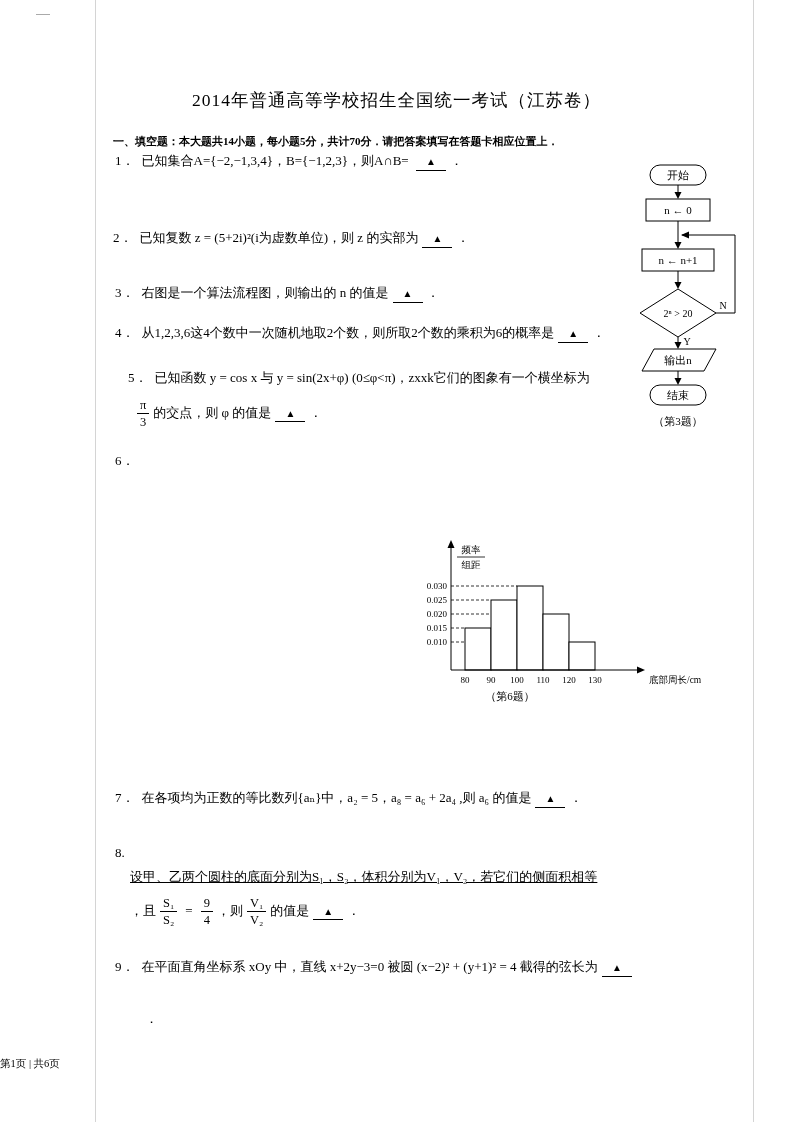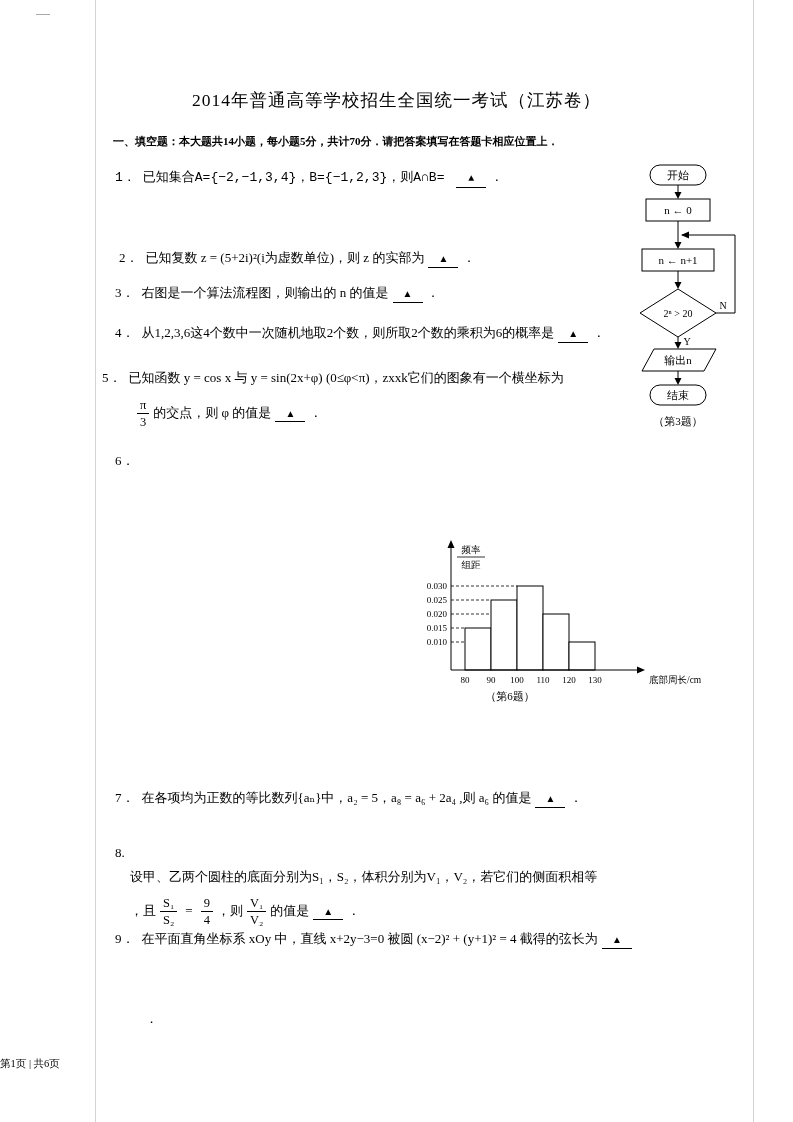--- a/index.html
+++ b/index.html
@@ -57,37 +57,37 @@
 <body>
 
 <div class="sheet">
   <div class="margin-line left"></div>
   <div class="margin-line right"></div>
   <div class="corner-mark"></div>
 
   <h1 class="title">2014年普通高等学校招生全国统一考试（江苏卷）</h1>
   <div class="section-header">一、填空题：本大题共14小题，每小题5分，共计70分．请把答案填写在答题卡相应位置上．</div>
 
-  <div class="q" style="top:167px; left:115px;font-family:Liberation Mono, monospace;">
+  <div class="q" style="top:150px; left:115px;">
     <span class="qnum">1．</span><span>已知集合A={−2,−1,3,4}，B={−1,2,3}，则A∩B= </span><span class="blank">▲</span><span>．</span>
   </div>
 
-  <div class="q" style="top:227px; left:119px;margin-top:20px;">
+  <div class="q" style="top:227px; left:113px;">
     <span class="qnum">2．</span><span>已知复数 z = (5+2i)²(i为虚数单位)，则 z 的实部为</span><span class="blank">▲</span><span>．</span>
   </div>
 
   <div class="q" style="top:282px; left:115px;">
     <span class="qnum">3．</span><span>右图是一个算法流程图，则输出的 n 的值是</span><span class="blank">▲</span><span>．</span>
   </div>
 
   <div class="q" style="top:322px; left:115px;">
     <span class="qnum">4．</span><span>从1,2,3,6这4个数中一次随机地取2个数，则所取2个数的乘积为6的概率是</span><span class="blank">▲</span><span>．</span>
   </div>
 
-  <div class="q" style="top:367px; left:102px;">
+  <div class="q" style="top:367px; left:128px;">
     <span class="qnum">5．</span><span>已知函数 y = cos x 与 y = sin(2x+φ) (0≤φ&lt;π)，zxxk它们的图象有一个横坐标为</span>
   </div>
   <div class="q" style="top:398px; left:133px;">
     <span class="frac"><span class="fnum">π</span><span class="fden">3</span></span><span>的交点，则 φ 的值是</span><span class="blank">▲</span><span>．</span>
   </div>
 
   <div class="q" style="top:450px; left:115px;">
     <span>6．</span>
   </div>
 
@@ -126,28 +126,28 @@
       </svg>
   </div>
 
   <div class="q" style="top:787px; left:115px;">
     <span class="qnum">7．</span><span>在各项均为正数的等比数列{aₙ}中，a₂ = 5，a₈ = a₆ + 2a₄ ,则 a₆ 的值是</span><span class="blank">▲</span><span>．</span>
   </div>
 
   <div class="q" style="top:842px; left:115px;">
     <span>8.</span>
   </div>
-  <div class="q" style="top:866px; left:130px;">
+  <div class="q" style="top:866px; left:130px;text-decoration:underline;">
     <span>设甲、乙两个圆柱的底面分别为S₁，S₂，体积分别为V₁，V₂，若它们的侧面积相等</span>
   </div>
   <div class="q" style="top:896px; left:130px;">
     <span>，且</span><span class="frac"><span class="fnum">S₁</span><span class="fden">S₂</span></span><span class="op">=</span><span class="frac"><span class="fnum">9</span><span class="fden">4</span></span><span>，则</span><span class="frac"><span class="fnum">V₁</span><span class="fden">V₂</span></span><span>的值是</span><span class="blank">▲</span><span>．</span>
   </div>
 
-  <div class="q" style="top:928px; left:115px;font-family:Liberation Serif, serif;">
+  <div class="q" style="top:956px; left:115px;font-family:Liberation Serif, serif;">
     <span class="qnum">9．</span><span>在平面直角坐标系 xOy 中，直线 x+2y−3=0 被圆 (x−2)² + (y+1)² = 4 截得的弦长为</span><span class="blank">▲</span>
   </div>
   <div class="q" style="top:1008px; left:145px;">
     <span>．</span>
   </div>
 
   <div class="flowchart-box">
     <svg width="140" height="270" viewBox="0 0 140 270">
 
       <line class="fl" x1="60" y1="22" x2="60" y2="34"></line>

